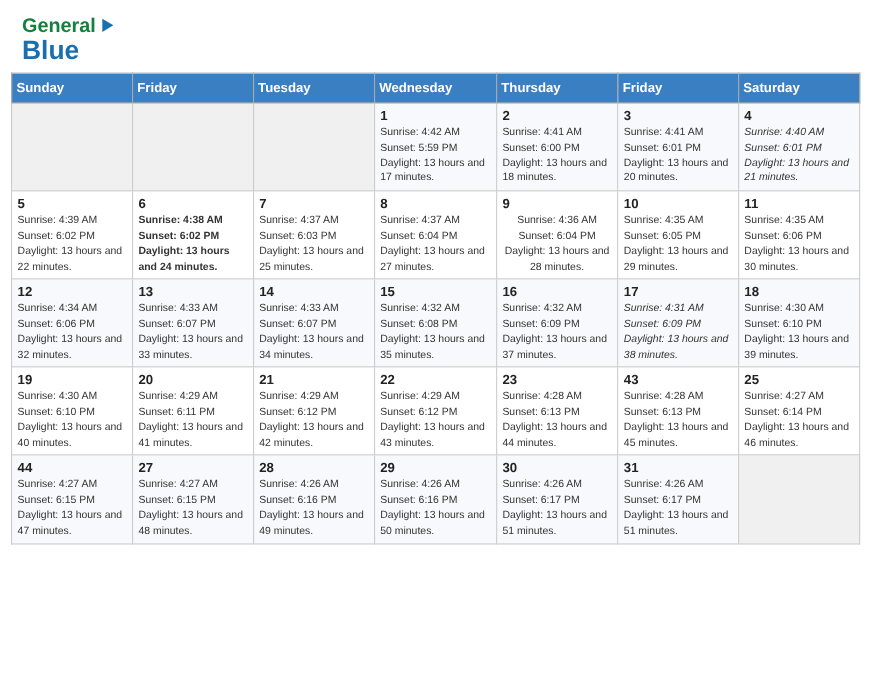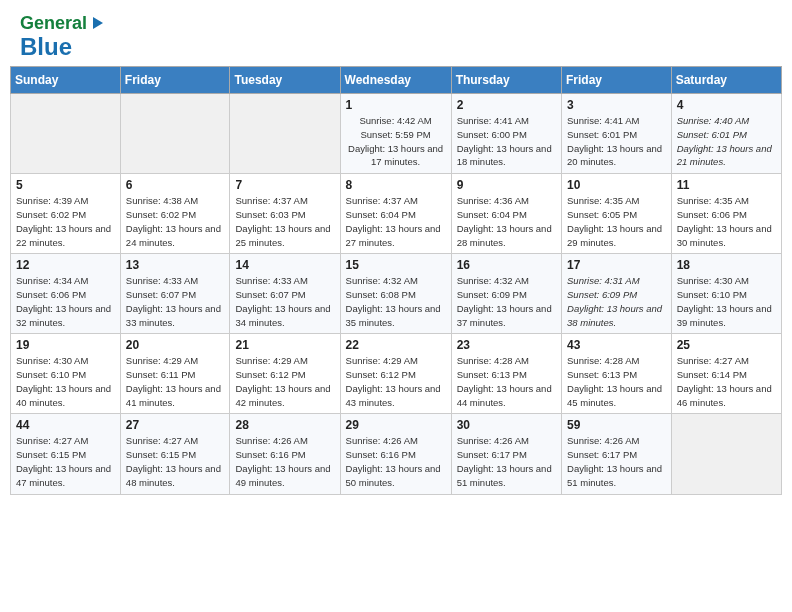--- a/index.html
+++ b/index.html
@@ -132,21 +132,21 @@
           <th>Saturday</th>
         </tr>
     </thead>
     <tbody id="calendar-body">
     <tr>
           <td class="empty-cell"></td>
           <td class="empty-cell"></td>
           <td class="empty-cell"></td>
           <td>
             <span class="day-number">1</span>
-            <div class="day-info" style="white-space: pre-wrap; text-align: center;">Sunrise: 4:42 AM
+            <div class="day-info" style="white-space: pre-wrap;">Sunrise: 4:42 AM
 Sunset: 5:59 PM
 Daylight: 13 hours and 17 minutes.</div>
           </td>
           <td>
             <span class="day-number">2</span>
             <div class="day-info" style="white-space: pre-wrap;">Sunrise: 4:41 AM
 Sunset: 6:00 PM
 Daylight: 13 hours and 18 minutes.</div>
           </td>
           <td>
@@ -164,39 +164,39 @@
         </tr>
         <tr>
           <td>
             <span class="day-number">5</span>
             <div class="day-info" style="white-space: pre-wrap;">Sunrise: 4:39 AM
 Sunset: 6:02 PM
 Daylight: 13 hours and 22 minutes.</div>
           </td>
           <td>
             <span class="day-number">6</span>
-            <div class="day-info" style="white-space: pre-wrap;">Sunrise: 4:38 AM
+            <div class="day-info" style="white-space: pre-wrap; font-weight: bold;">Sunrise: 4:38 AM
 Sunset: 6:02 PM
 Daylight: 13 hours and 24 minutes.</div>
           </td>
           <td>
             <span class="day-number">7</span>
             <div class="day-info" style="white-space: pre-wrap;">Sunrise: 4:37 AM
 Sunset: 6:03 PM
 Daylight: 13 hours and 25 minutes.</div>
           </td>
           <td>
             <span class="day-number">8</span>
             <div class="day-info" style="white-space: pre-wrap;">Sunrise: 4:37 AM
 Sunset: 6:04 PM
 Daylight: 13 hours and 27 minutes.</div>
           </td>
           <td>
             <span class="day-number">9</span>
-            <div class="day-info" style="white-space: pre-wrap;">Sunrise: 4:36 AM
+            <div class="day-info" style="white-space: pre-wrap; text-align: center;">Sunrise: 4:36 AM
 Sunset: 6:04 PM
 Daylight: 13 hours and 28 minutes.</div>
           </td>
           <td>
             <span class="day-number">10</span>
             <div class="day-info" style="white-space: pre-wrap;">Sunrise: 4:35 AM
 Sunset: 6:05 PM
 Daylight: 13 hours and 29 minutes.</div>
           </td>
           <td>
@@ -319,21 +319,21 @@
 Sunset: 6:16 PM
 Daylight: 13 hours and 50 minutes.</div>
           </td>
           <td>
             <span class="day-number">30</span>
             <div class="day-info" style="white-space: pre-wrap;">Sunrise: 4:26 AM
 Sunset: 6:17 PM
 Daylight: 13 hours and 51 minutes.</div>
           </td>
           <td>
-            <span class="day-number">59</span>
+            <span class="day-number">31</span>
             <div class="day-info" style="white-space: pre-wrap;">Sunrise: 4:26 AM
 Sunset: 6:17 PM
 Daylight: 13 hours and 51 minutes.</div>
           </td>
           <td class="empty-cell"></td>
         </tr>
       </tbody>
   </table>
 </div>
 

